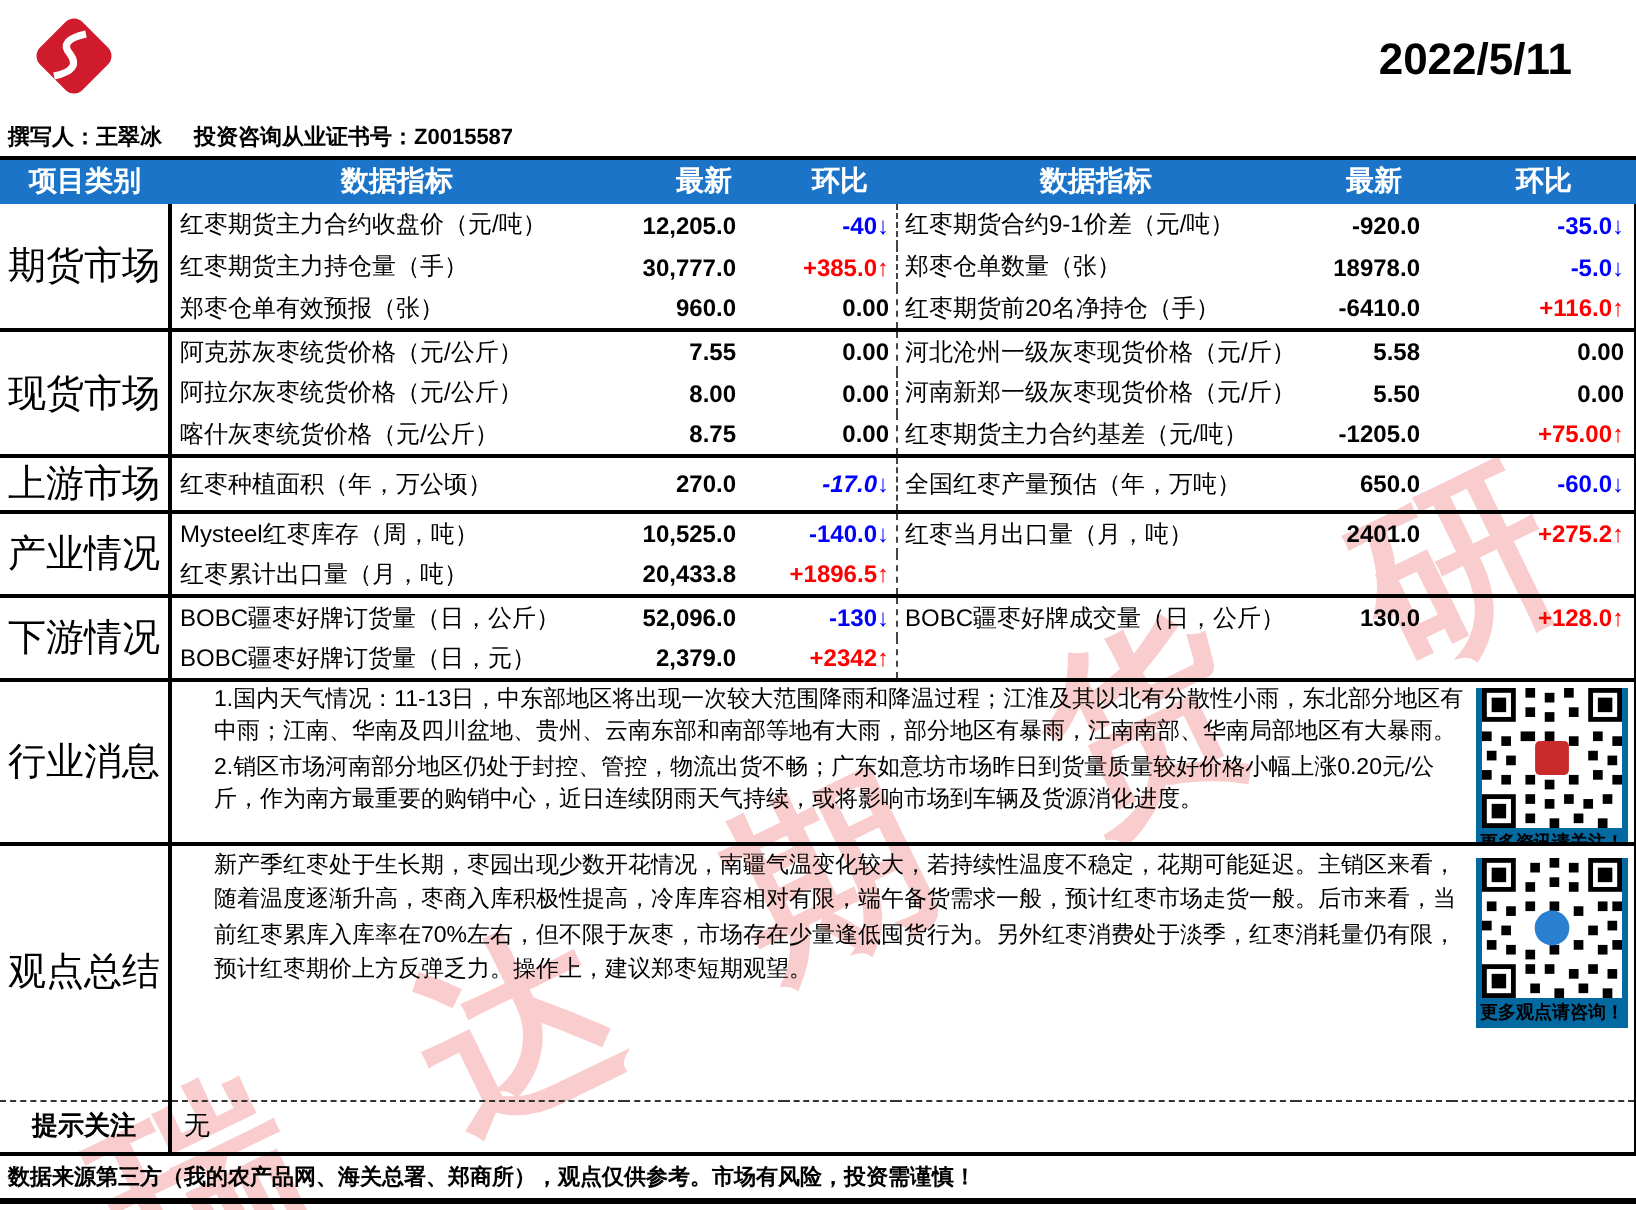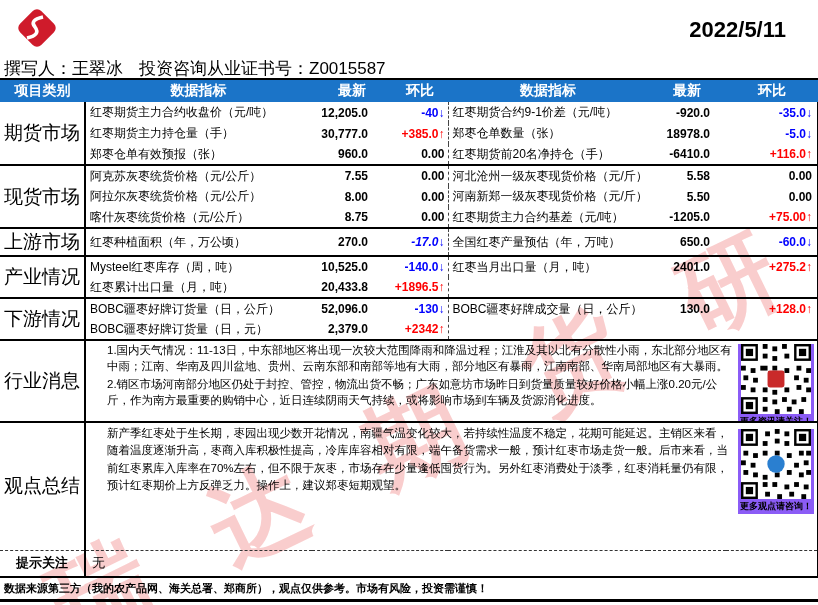--- a/index.html
+++ b/index.html
@@ -11,21 +11,21 @@
     transform:rotate(-26deg);font-size:96px;font-weight:bold;letter-spacing:26px;
     color:#ef6a6a;opacity:.33;white-space:nowrap;pointer-events:none;}
   
   .topbar{position:relative;z-index:2;display:flex;align-items:center;height:56px;padding:2px 0 0 14px;}
   .logo{display:flex;align-items:center;gap:6px;width:300px;}
   .logo-txt .cn{font-size:27px;font-weight:bold;letter-spacing:3px;line-height:1;}
   .logo-txt .en{font-size:7px;color:#777;letter-spacing:1.6px;margin-top:2px;}
   .title{flex:0 0 auto;font-size:26px;font-weight:bold;letter-spacing:2px;margin-left:18px;}
   .date{margin-left:auto;font-size:22px;font-weight:bold;padding-right:32px;}
   .authorline{position:relative;z-index:2;display:flex;gap:16px;align-items:center;
-    font-size:17px;font-weight:normal;height:20px;padding-left:4px;border-bottom:2px solid #000;}
+    font-size:11px;font-weight:bold;height:20px;padding-left:4px;border-bottom:2px solid #000;}
   
   table.main{position:relative;z-index:2;width:818px;border-collapse:collapse;table-layout:fixed;}
   tr.thead th{background:var(--c-header_bg,#1b74c8);color:#fff;font-size:14px;font-weight:bold;
     height:22px;padding:0;text-align:center;}
   td{padding:0 2px;font-size:12px;vertical-align:middle;overflow:hidden;white-space:nowrap;}
   tr.h-data{height:21px;}
   td.cat{text-align:center;font-size:19px;border-right:2px solid #000;background:transparent;}
   td.ind{padding-left:4px;}
   td.val{font-weight:bold;text-align:right;padding-right:24px;}
   td.val2{font-weight:bold;text-align:right;padding-right:16px;}
@@ -34,21 +34,21 @@
   td.dot{border-left:1px dashed #444;}
   tr.sec td{border-top:2px solid #000;}
   td.wide{white-space:normal;vertical-align:top;position:relative;padding:2px 84px 2px 5px;
     font-size:11.5px;line-height:1.38;border-right:2px solid #000;}
   td.wide p{margin:0 0 2px 16px;}
   tr.notice td{border-top:1px dashed #333;height:25px;font-weight:bold;font-size:13px;}
   tr.notice td.nval{padding-left:6px;text-align:left;font-weight:normal;border-right:2px solid #000;}
   tr.disc td{border-top:2px solid #000;border-bottom:3px solid #000;height:21px;
     font-size:11px;font-weight:bold;padding-left:4px;white-space:nowrap;}
   
-  .qrbox{position:absolute;right:3px;top:3px;width:76px;background:#8b5cf6;text-align:center;z-index:3;}
+  .qrbox{position:absolute;right:3px;top:3px;width:76px;background:#0369a1;text-align:center;z-index:3;}
   .qrbox svg{width:70px;height:70px;display:block;margin:0 auto;}
   .qrcap{font-size:9px;font-weight:bold;margin-top:1px;}
 </style>
 </head>
 <body>
 
 <div class="page">
 
   <div class="watermark" style="color: rgb(239, 106, 106);">瑞 达 期 货 研 究</div>
 

